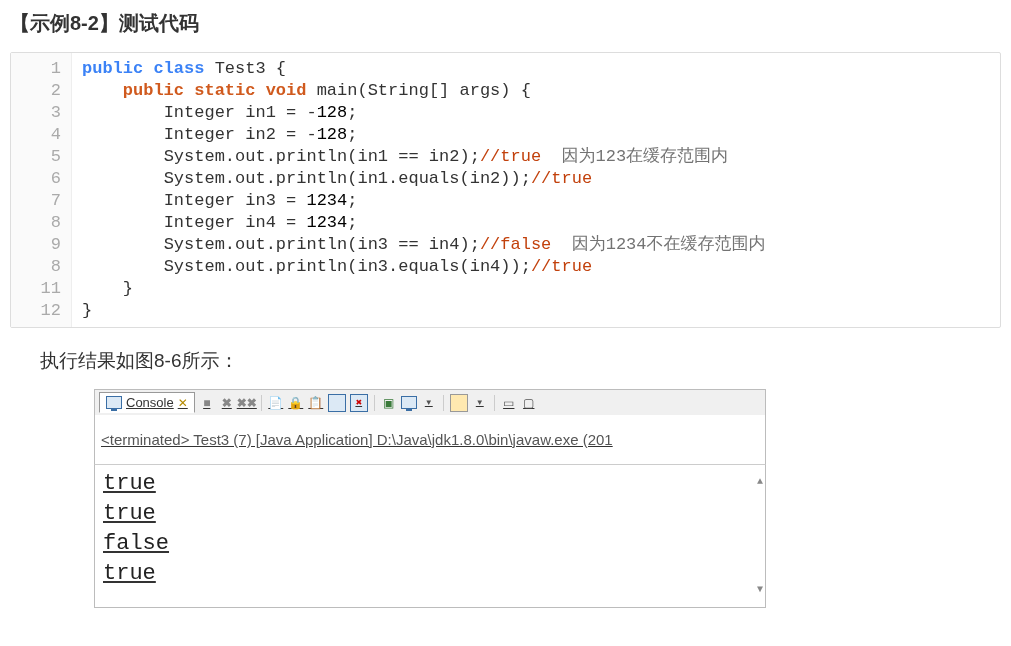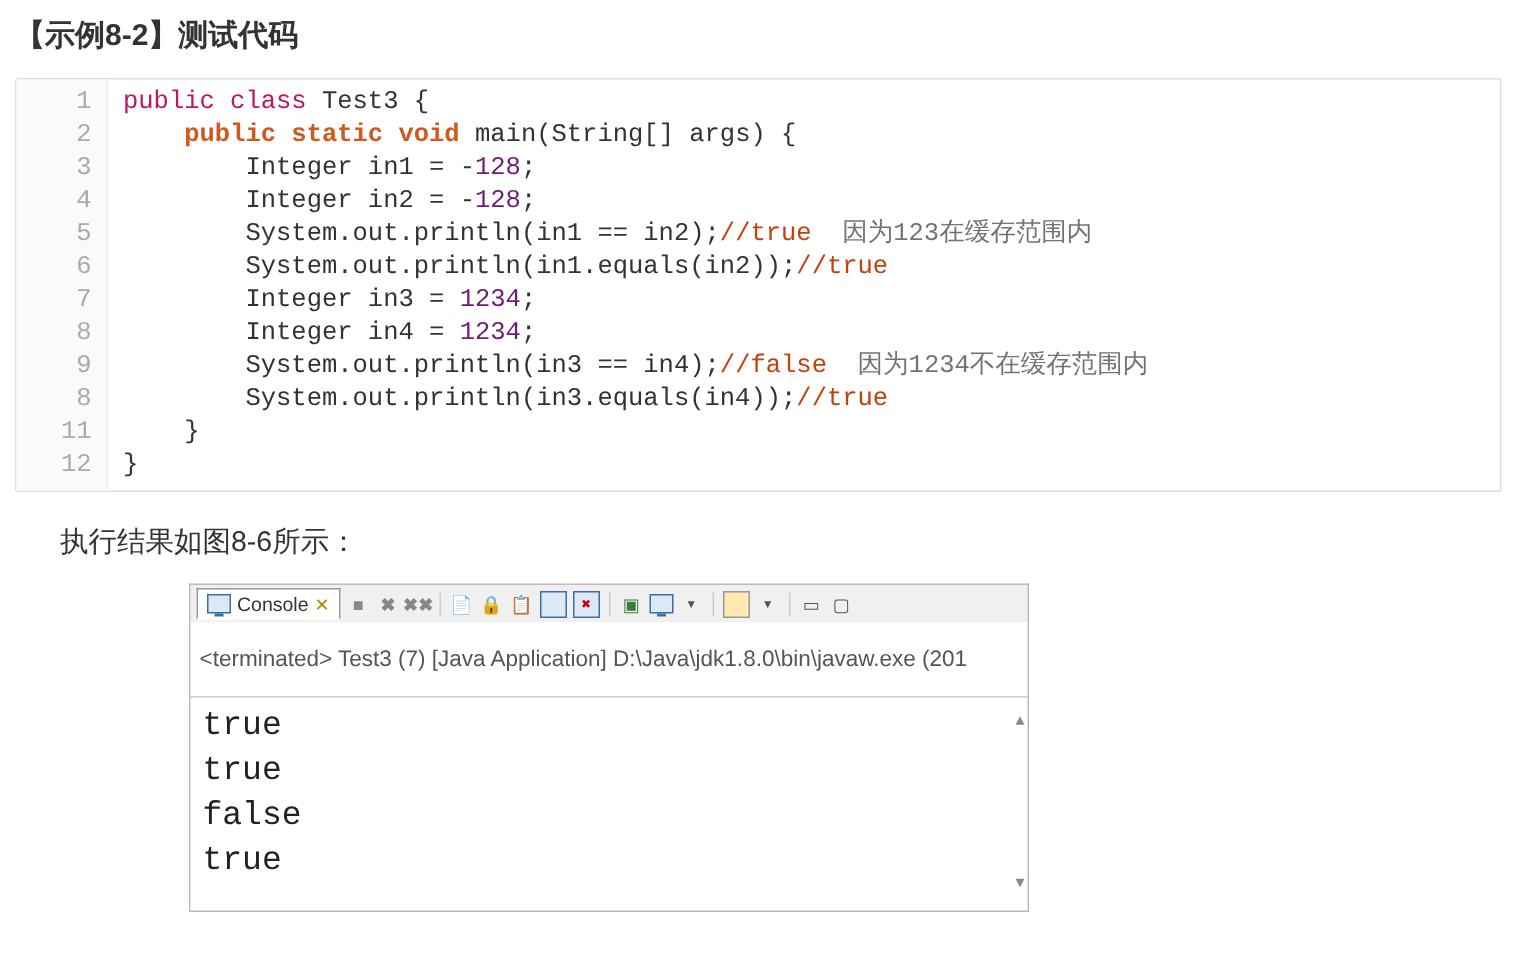--- a/index.html
+++ b/index.html
@@ -36,33 +36,34 @@
   }
   .gutter div { height: 22px; }
   .code {
     padding: 5px 10px;
     white-space: pre;
     overflow: hidden;
     flex: 1;
     color: #333;
   }
   .code div { height: 22px; }
-  .kw-pc { color: #be185d; font-weight: normal; } 
+  .kw-pc { color: #3b82f6; font-weight: bold; } 
   .kw-psv { color: #d05a1e; font-weight: bold; } 
-  .num { color: #701a75; }
+  .num { color: #000000; }
   .cmt { color: #c2410c; }
   .cmt-cn { color: #737373; }
   .paren, .brace, .punct { color: #333; }
   .result-text {
     font-size: 19px;
     margin: 20px 0 15px 30px;
   }
   .console-wrap {
-    margin-left: 116px;
-    width: 560px;
+    margin-left: 84px;
+    width: 672px;
+    text-decoration: underline;
   }
   .console-toolbar {
     display: flex;
     align-items: center;
     background: #f0f0f0;
     border: 1px solid #bcbcbc;
     border-bottom: none;
     padding: 2px 4px;
     font-size: 13px;
     gap: 4px;

